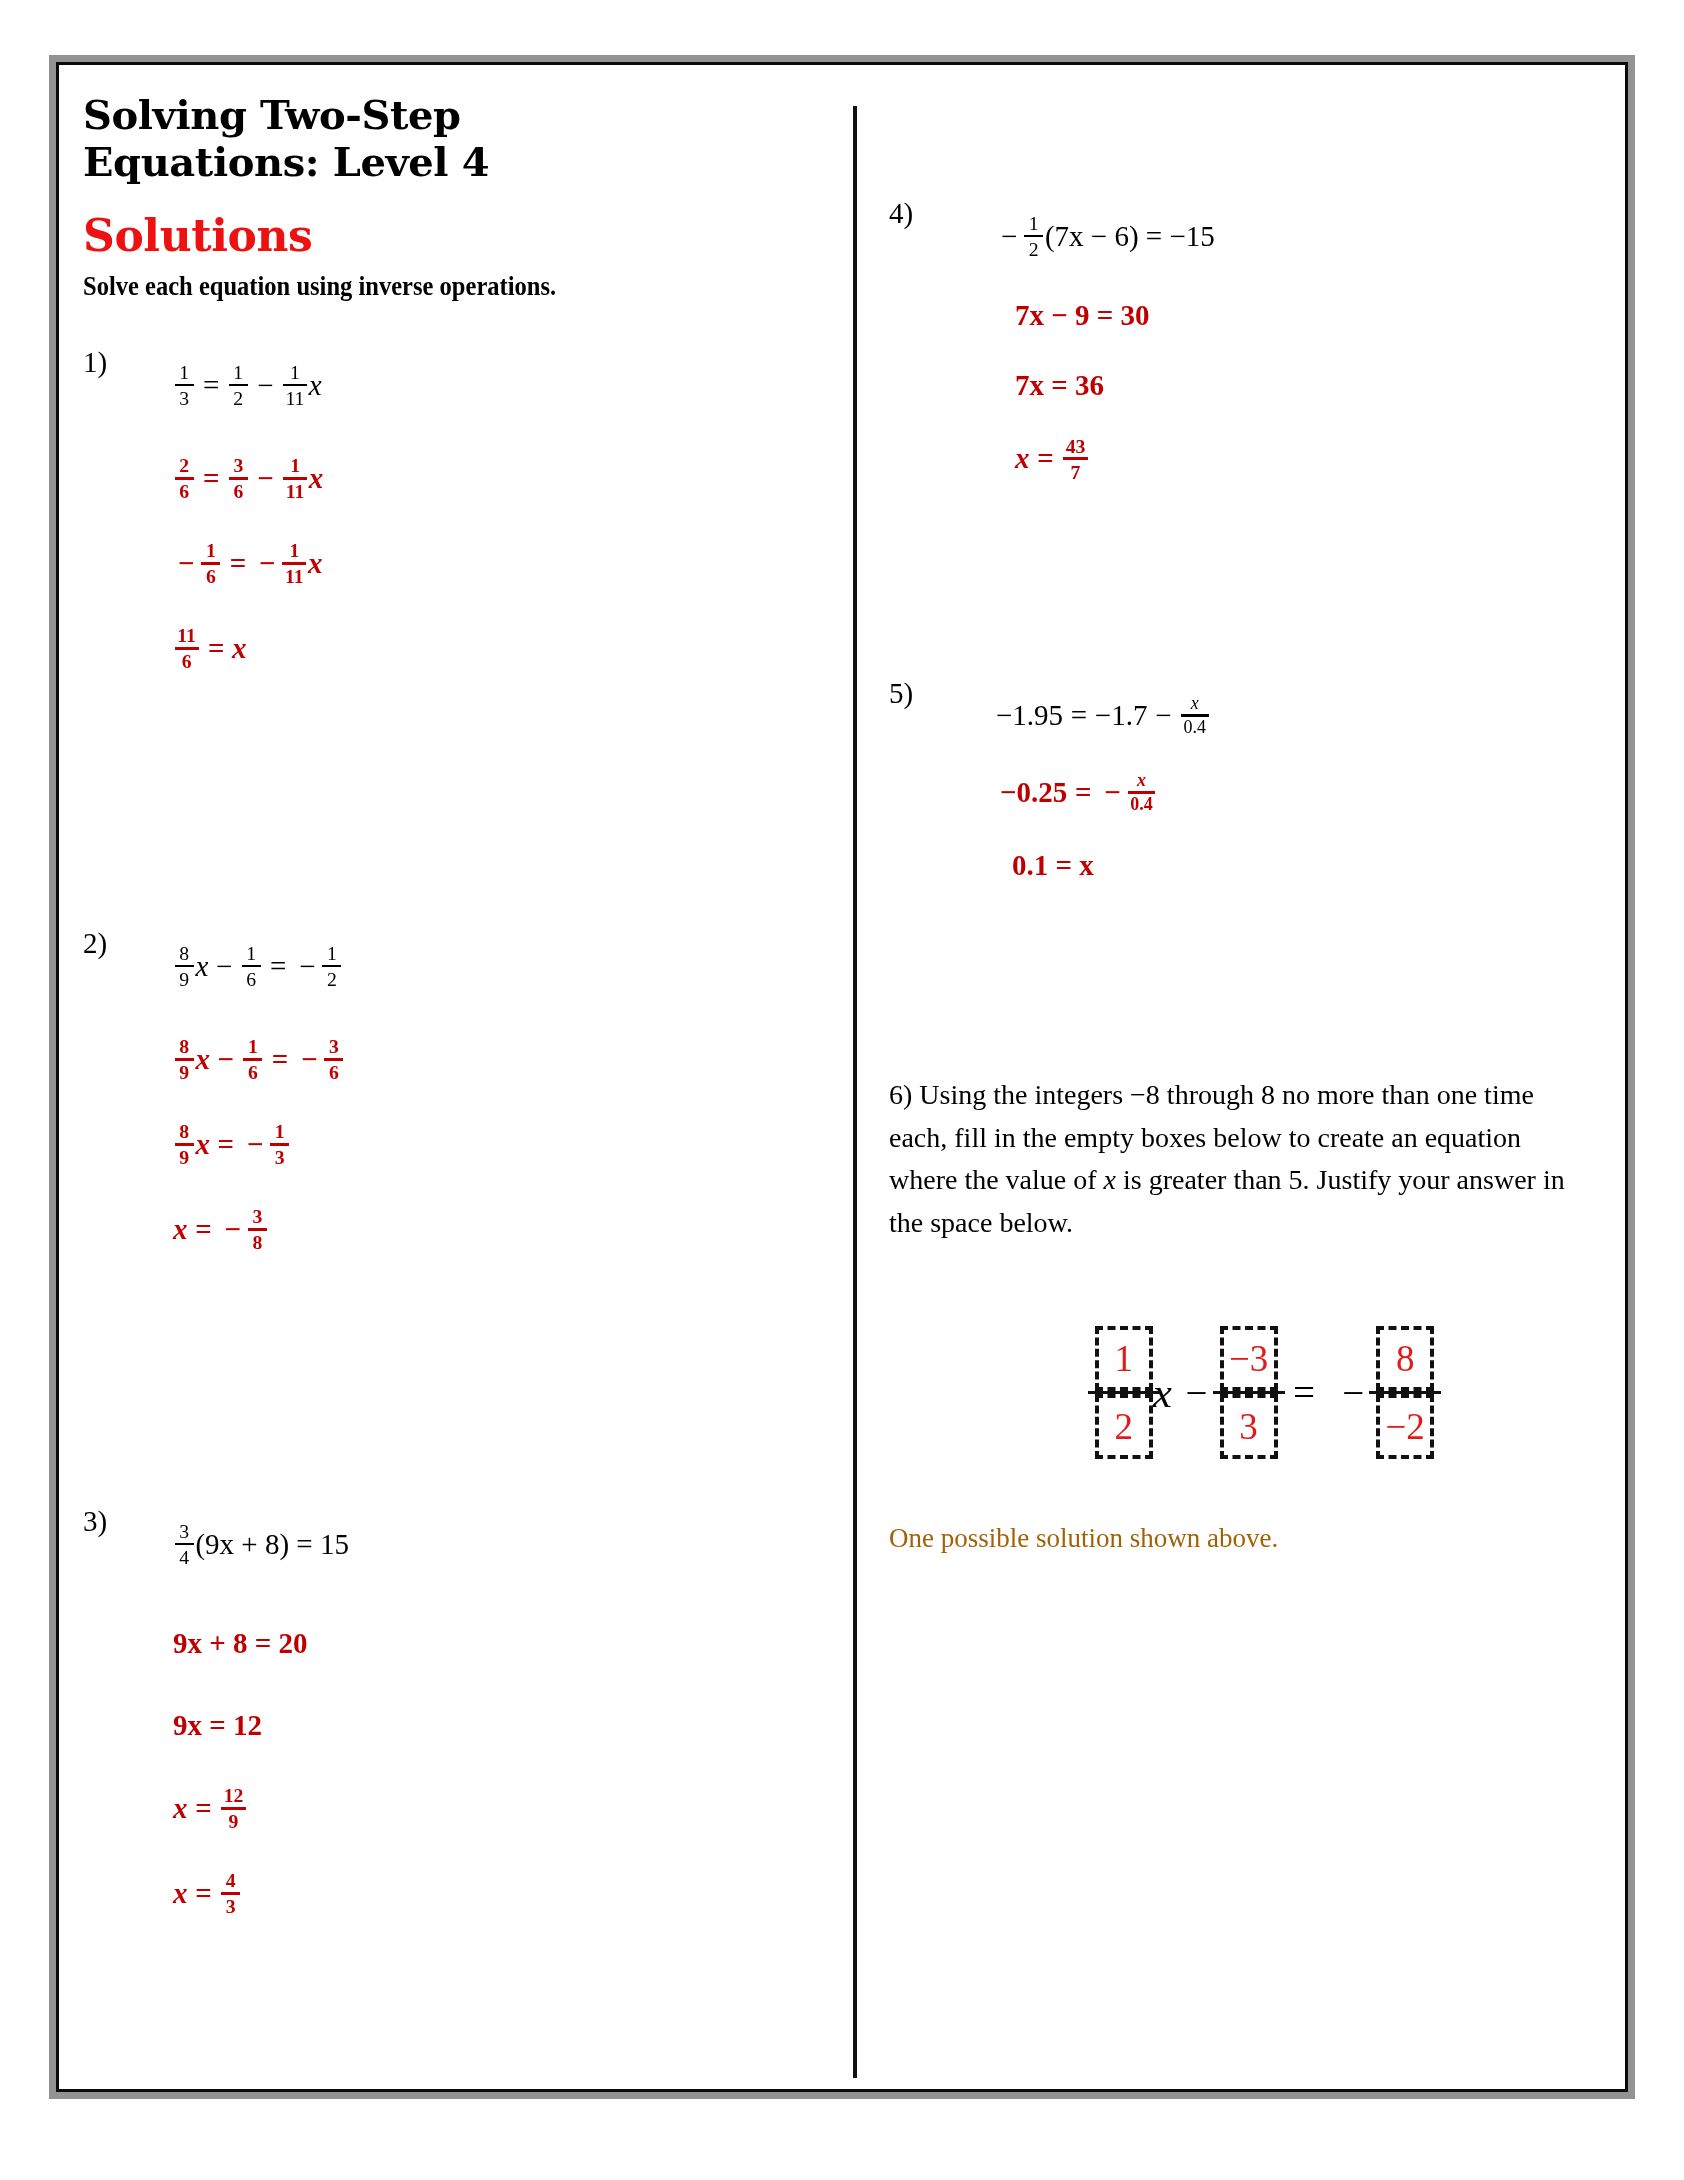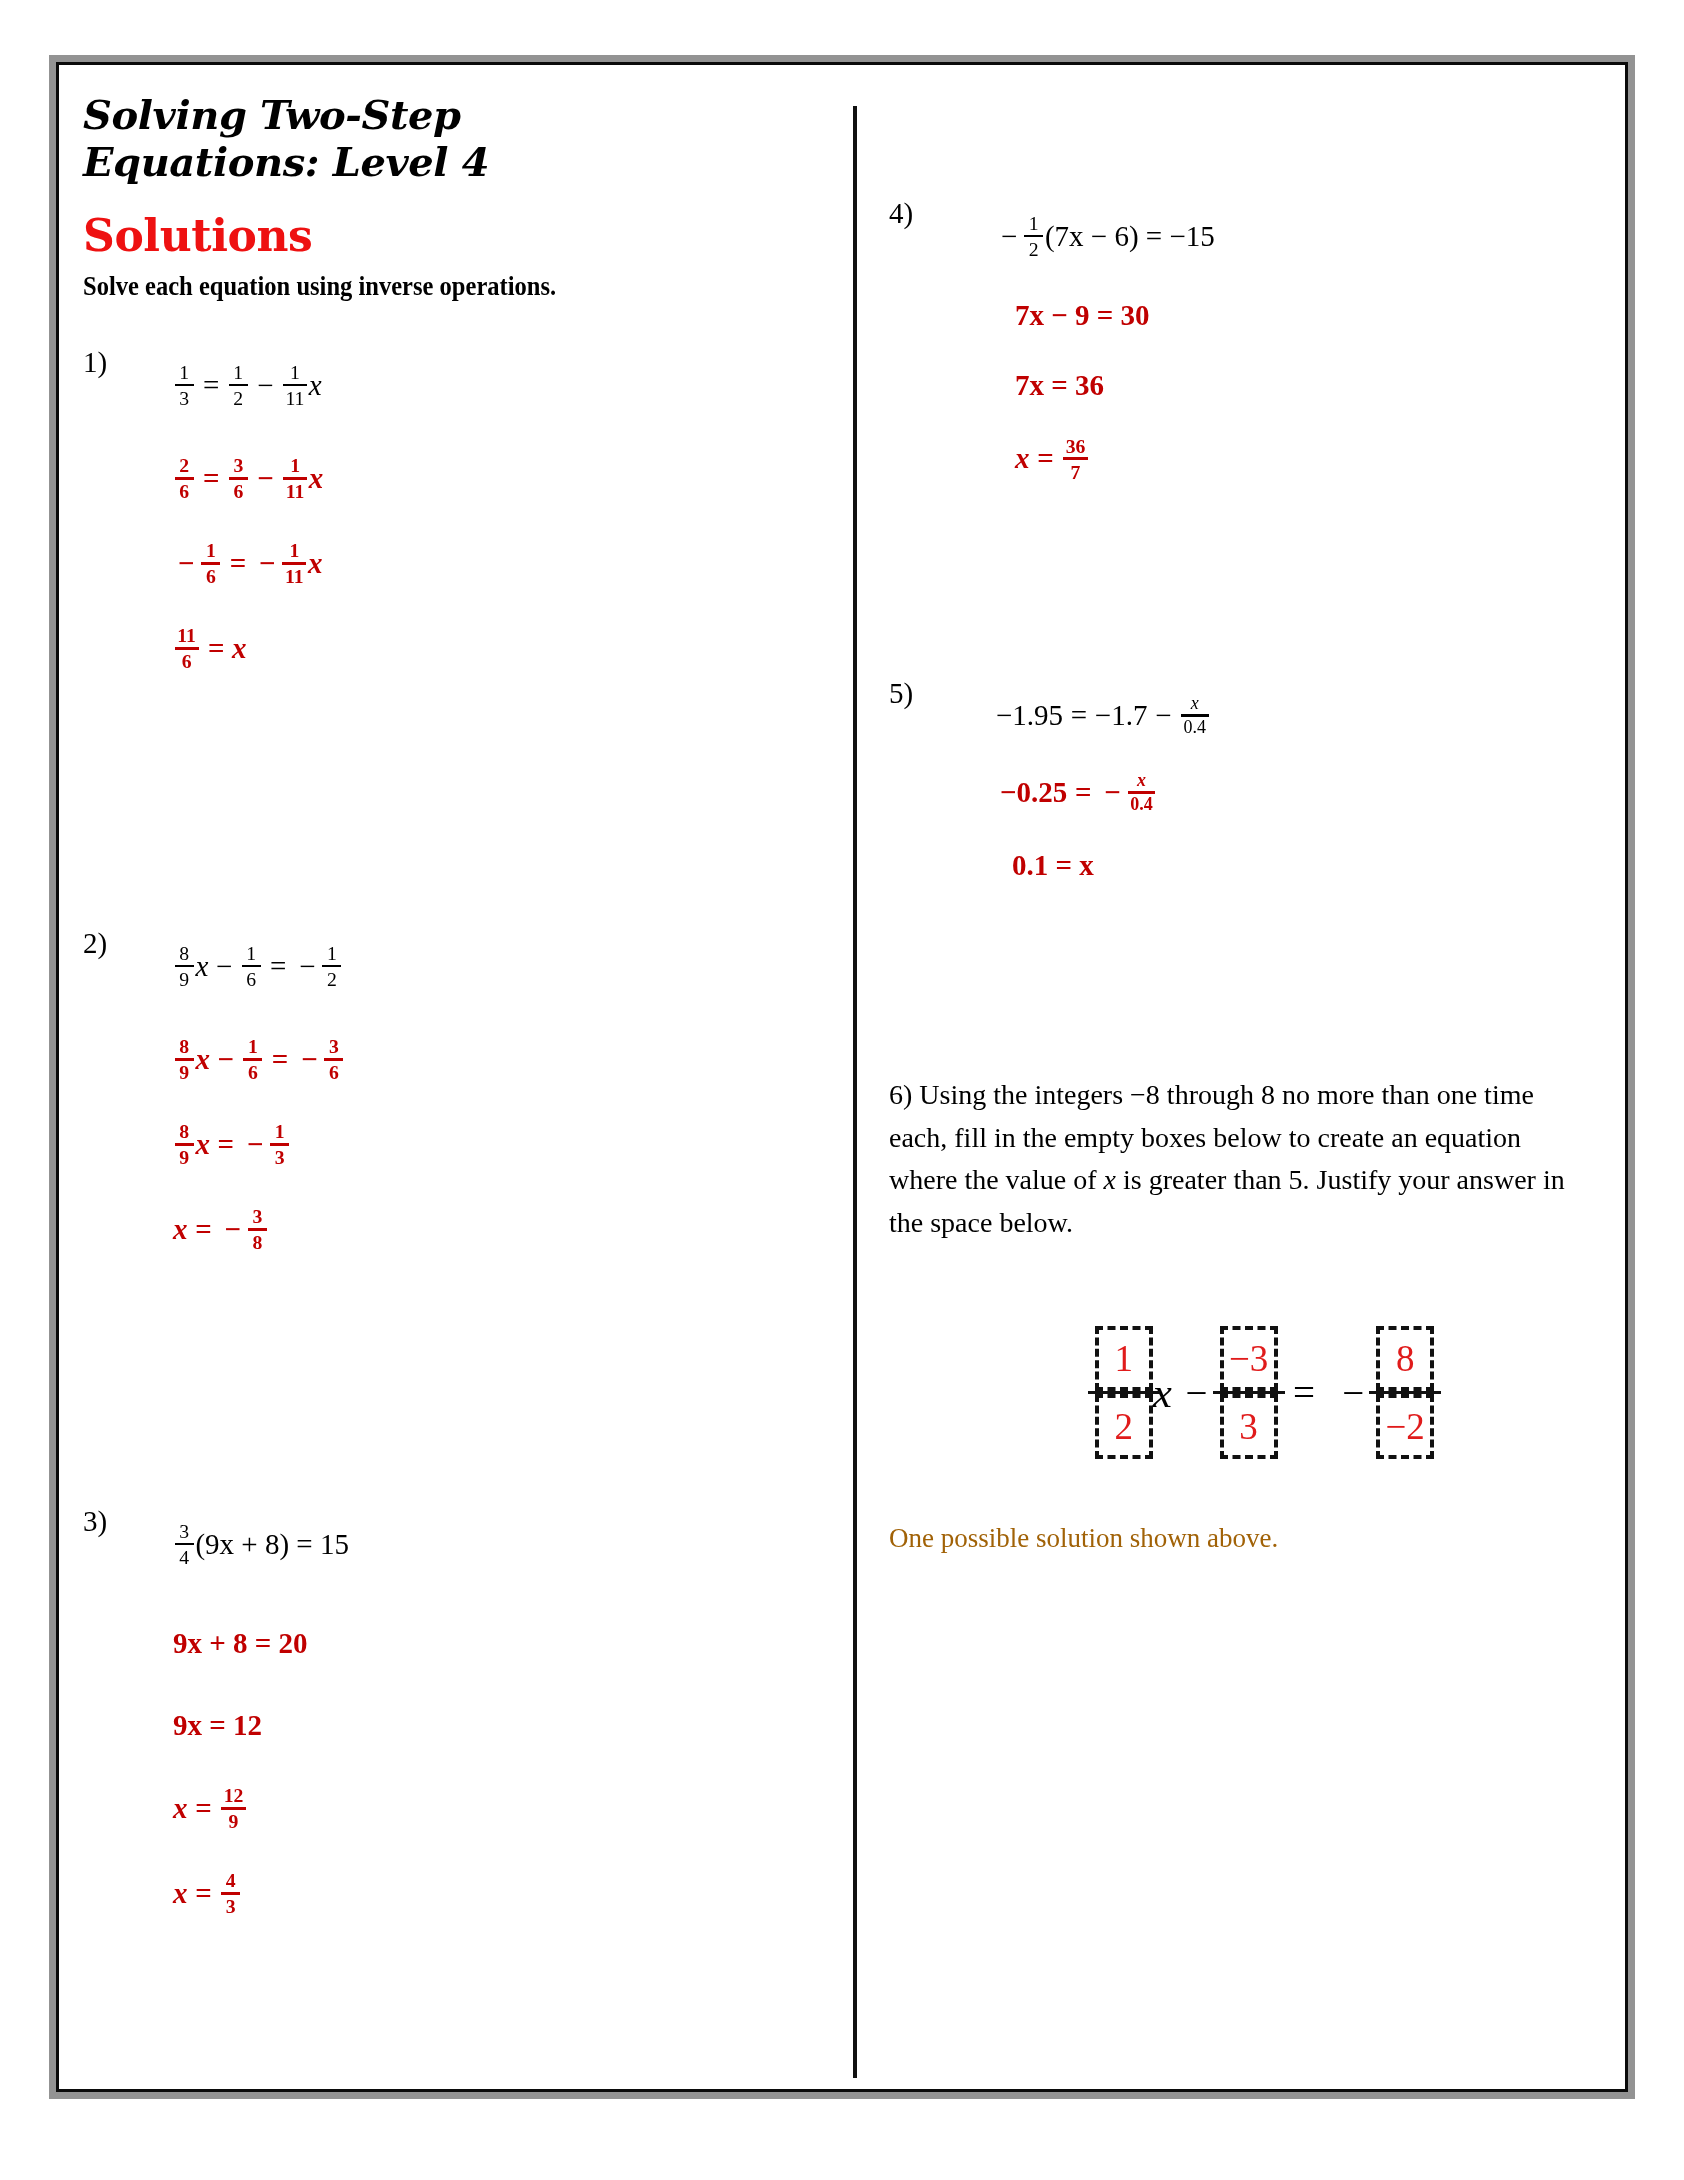--- a/index.html
+++ b/index.html
@@ -58,21 +58,20 @@
     position: absolute;
     left: 12px;
     top: 25.6px;
     width: 596px;
     font-family: "DejaVu Serif", serif;
     font-weight: bold;
     font-size: 40px;
     line-height: 1.18;
     letter-spacing: -0.4px;
     color: #000000;
-    font-style: italic;
   }
   #solutions-heading {
     position: absolute;
     left: 12px;
     top: 145px;
     font-family: "DejaVu Serif", serif;
     font-weight: bold;
     font-size: 44px;
     color: #EE1111;
     letter-spacing: -0.4px;
@@ -448,21 +447,21 @@
             <span>(7x − 6) = −15</span>
           </div>
 
           <div class="eq-line work" style="height:70px; margin-top:5.1px; margin-left:19px;">7x − 9 = 30</div>
           <div class="eq-line work" style="height:70px; margin-left:19px;">7x = 36</div>
 
           <div class="eq-line work" style="height:77px; margin-left:19px;">
             <span class="var">x</span>
             <span class="op">=</span>
             <span class="frac">
-              <span class="top">36</span>
+              <span class="top">43</span>
               <span class="bar"></span>
               <span class="bot">7</span>
             </span>
           </div>
 
         </div>
       </div>
 
       <div class="problem" style="top:612px;">
         <div class="prob-num">5)</div>

